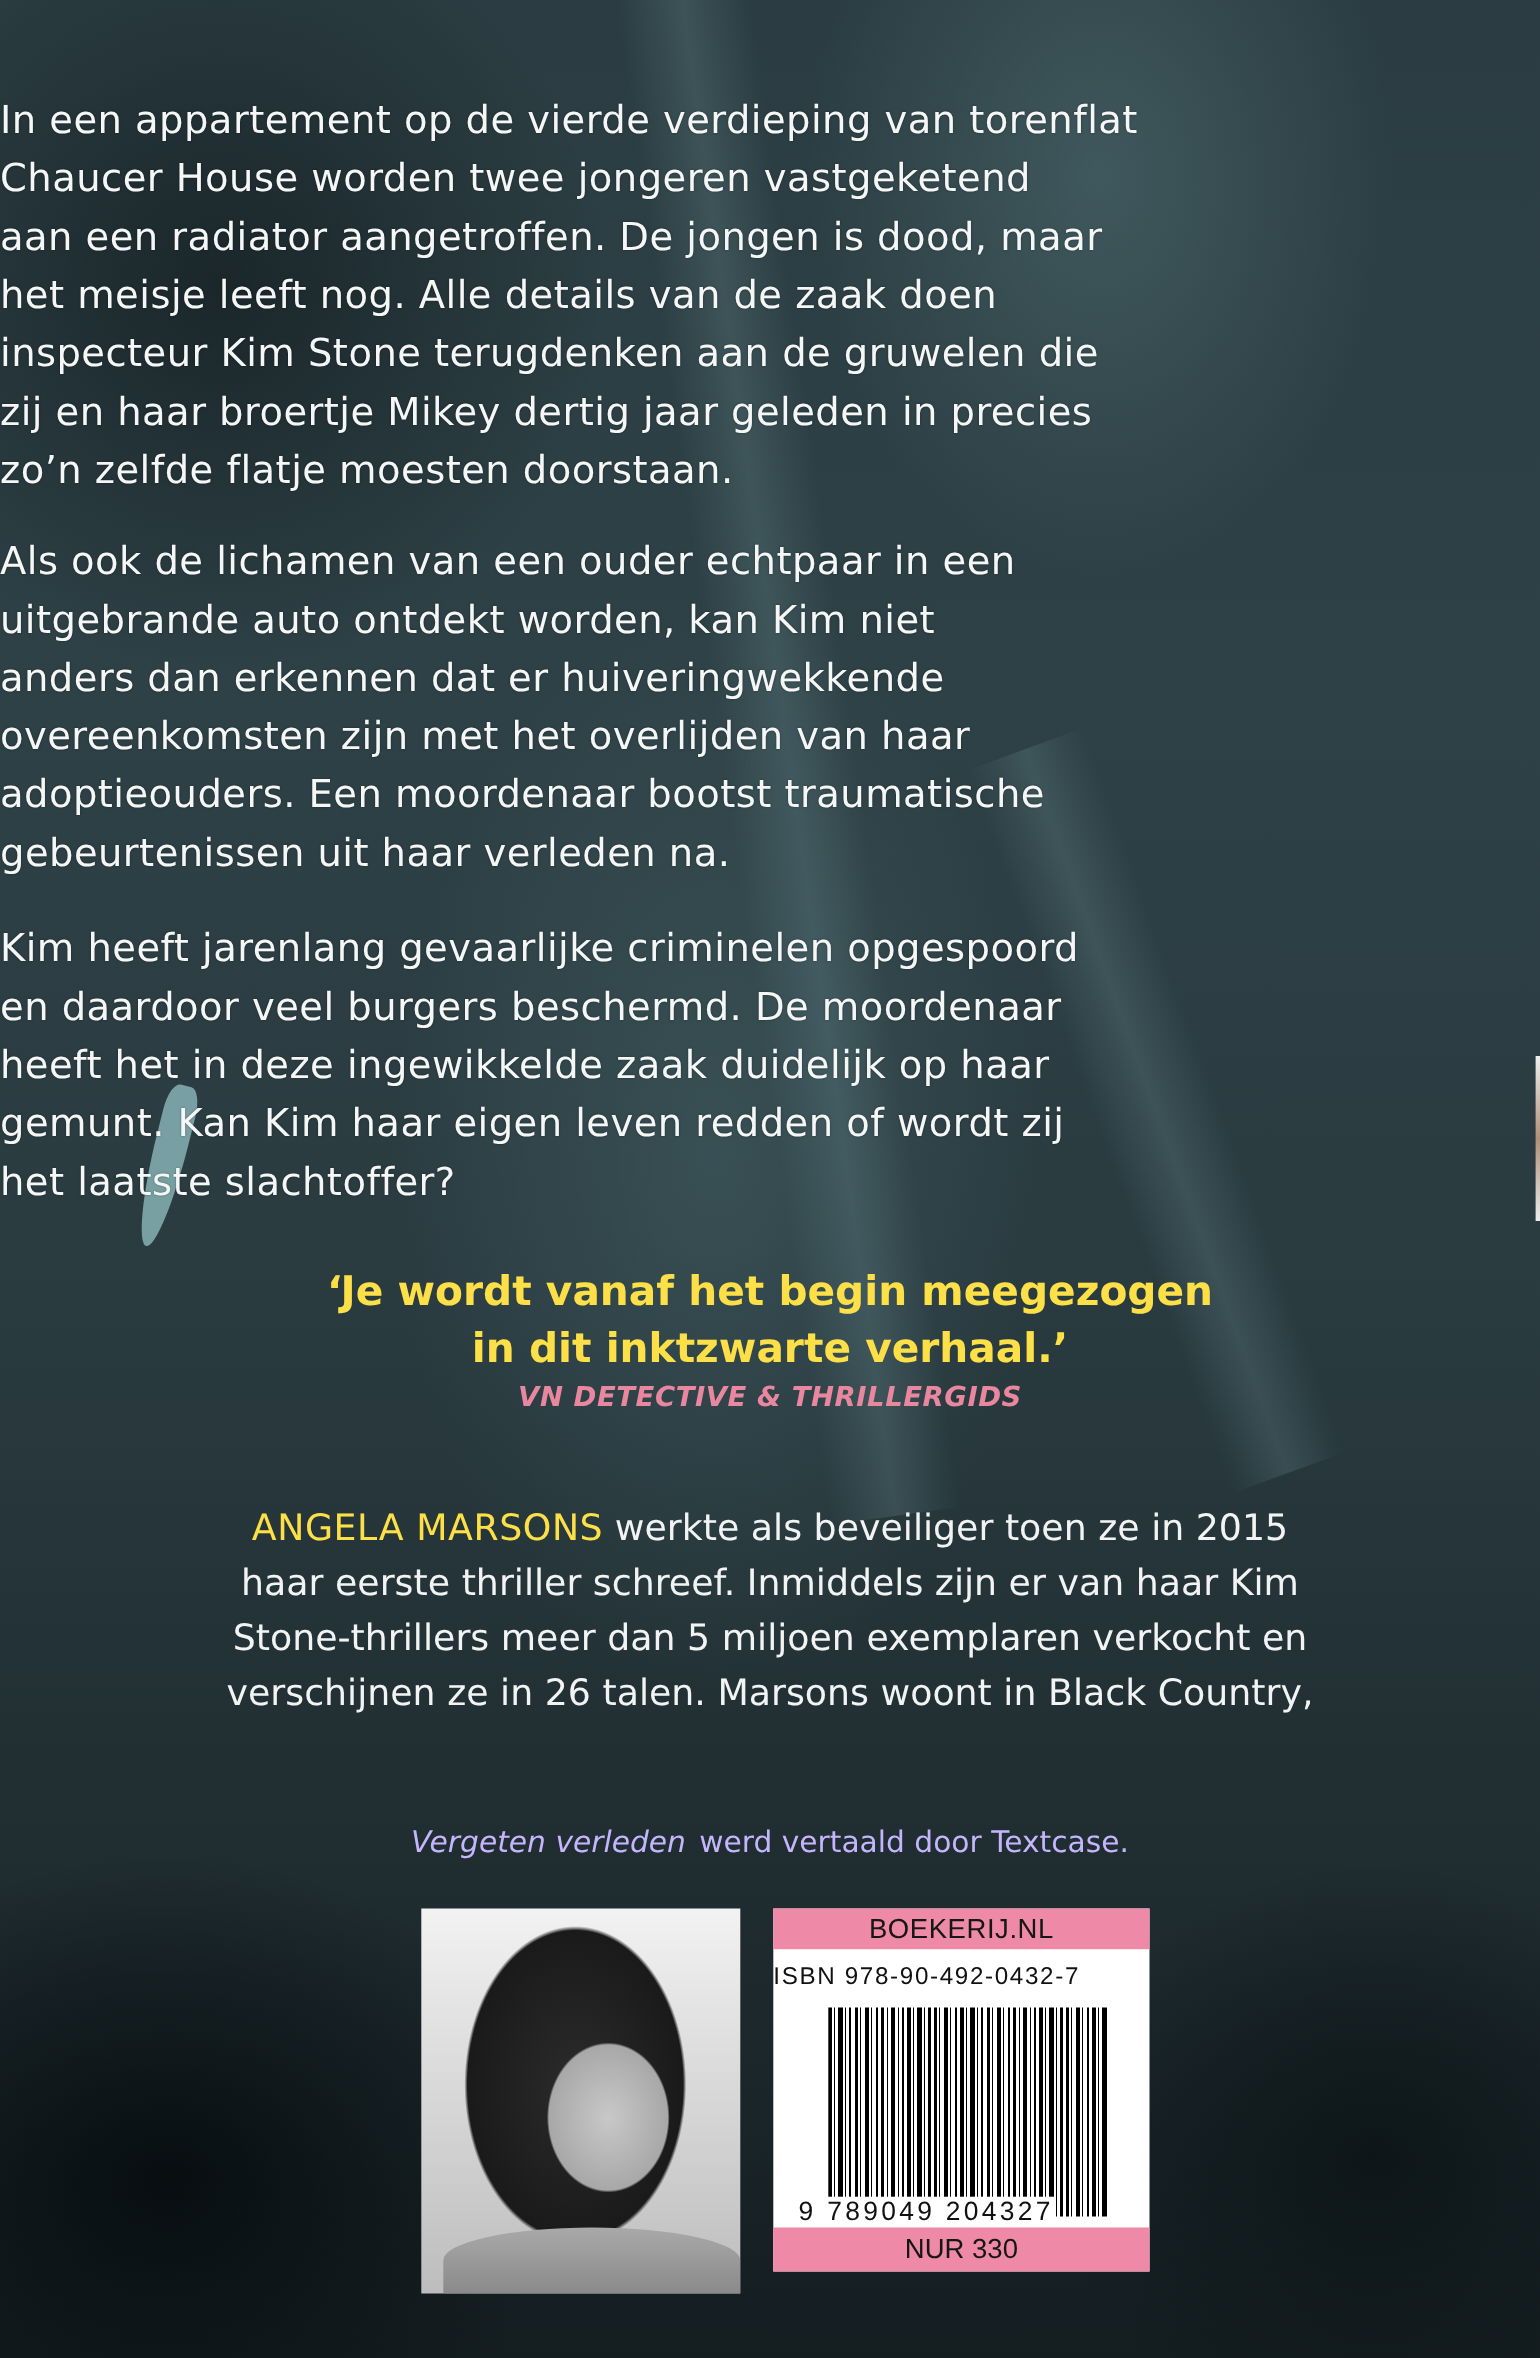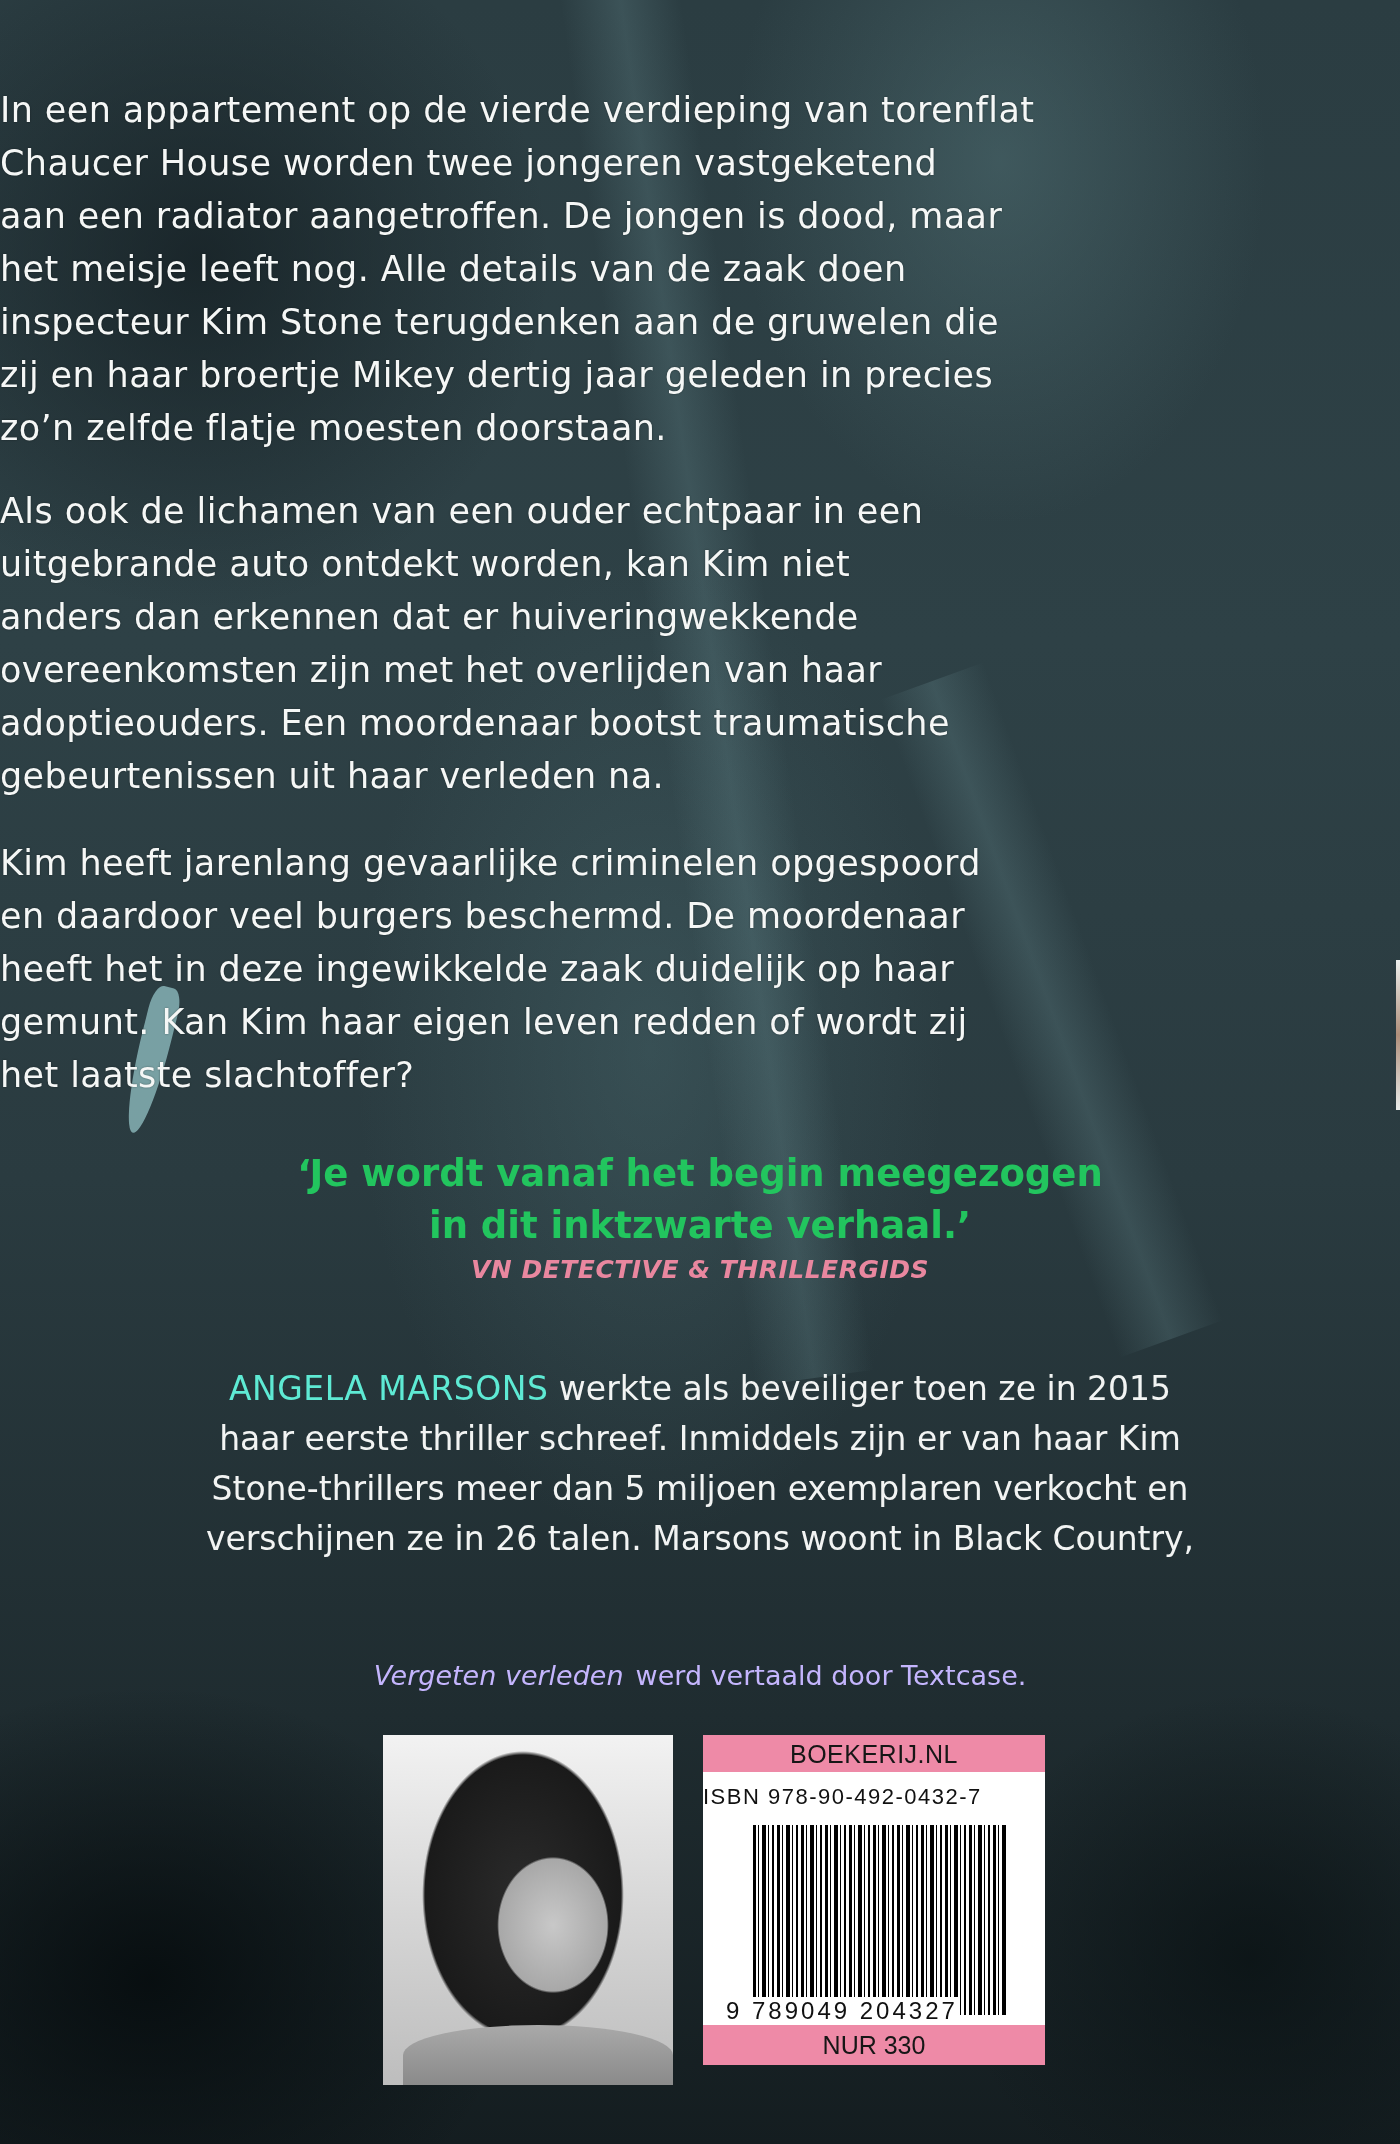--- a/index.html
+++ b/index.html
@@ -41,35 +41,35 @@
       font-size: 35px; line-height: 53px;
       letter-spacing: 0.4px;
       color: #f5f7f6;
       text-shadow: 0 0 2px rgba(0,0,0,0.4);
     }
     .blurb p { margin: 0; }
     .quote {
       position: absolute; left: 0; width: 1400px; text-align: center;
       top: 1148px;
       font-size: 37px; line-height: 52px; font-weight: bold;
-      color: #22c55e;
+      color: #fde047;
     }
     .quote-source {
       position: absolute; left: 0; width: 1400px; text-align: center;
       top: 1255px;
       font-size: 25px; font-style: italic; font-weight: bold;
       color: #e9879f; letter-spacing: 0.5px;
     }
     .bio {
       position: absolute; left: 0; width: 1400px; text-align: center;
       top: 1364px;
       font-size: 33px; line-height: 50px;
       color: #f2f4f3;
     }
-    .bio .author { color: #5eead4; letter-spacing: 0.5px; text-align: center; }
+    .bio .author { color: #fde047; letter-spacing: 0.5px; text-align: center; }
     .translation {
       position: absolute; left: 0; width: 1400px; text-align: center;
       top: 1660px;
       font-size: 27px; color: #c4b5fd;
     }
     .translation .title { font-style: italic; margin-right: 12px; }
     .photo {
       position: absolute; left: 383px; top: 1735px; width: 290px; height: 350px;
       background:
         radial-gradient(ellipse 90px 110px at 170px 190px, #c8c8c8, #a8a8a8 60%, rgba(0,0,0,0) 62%),

